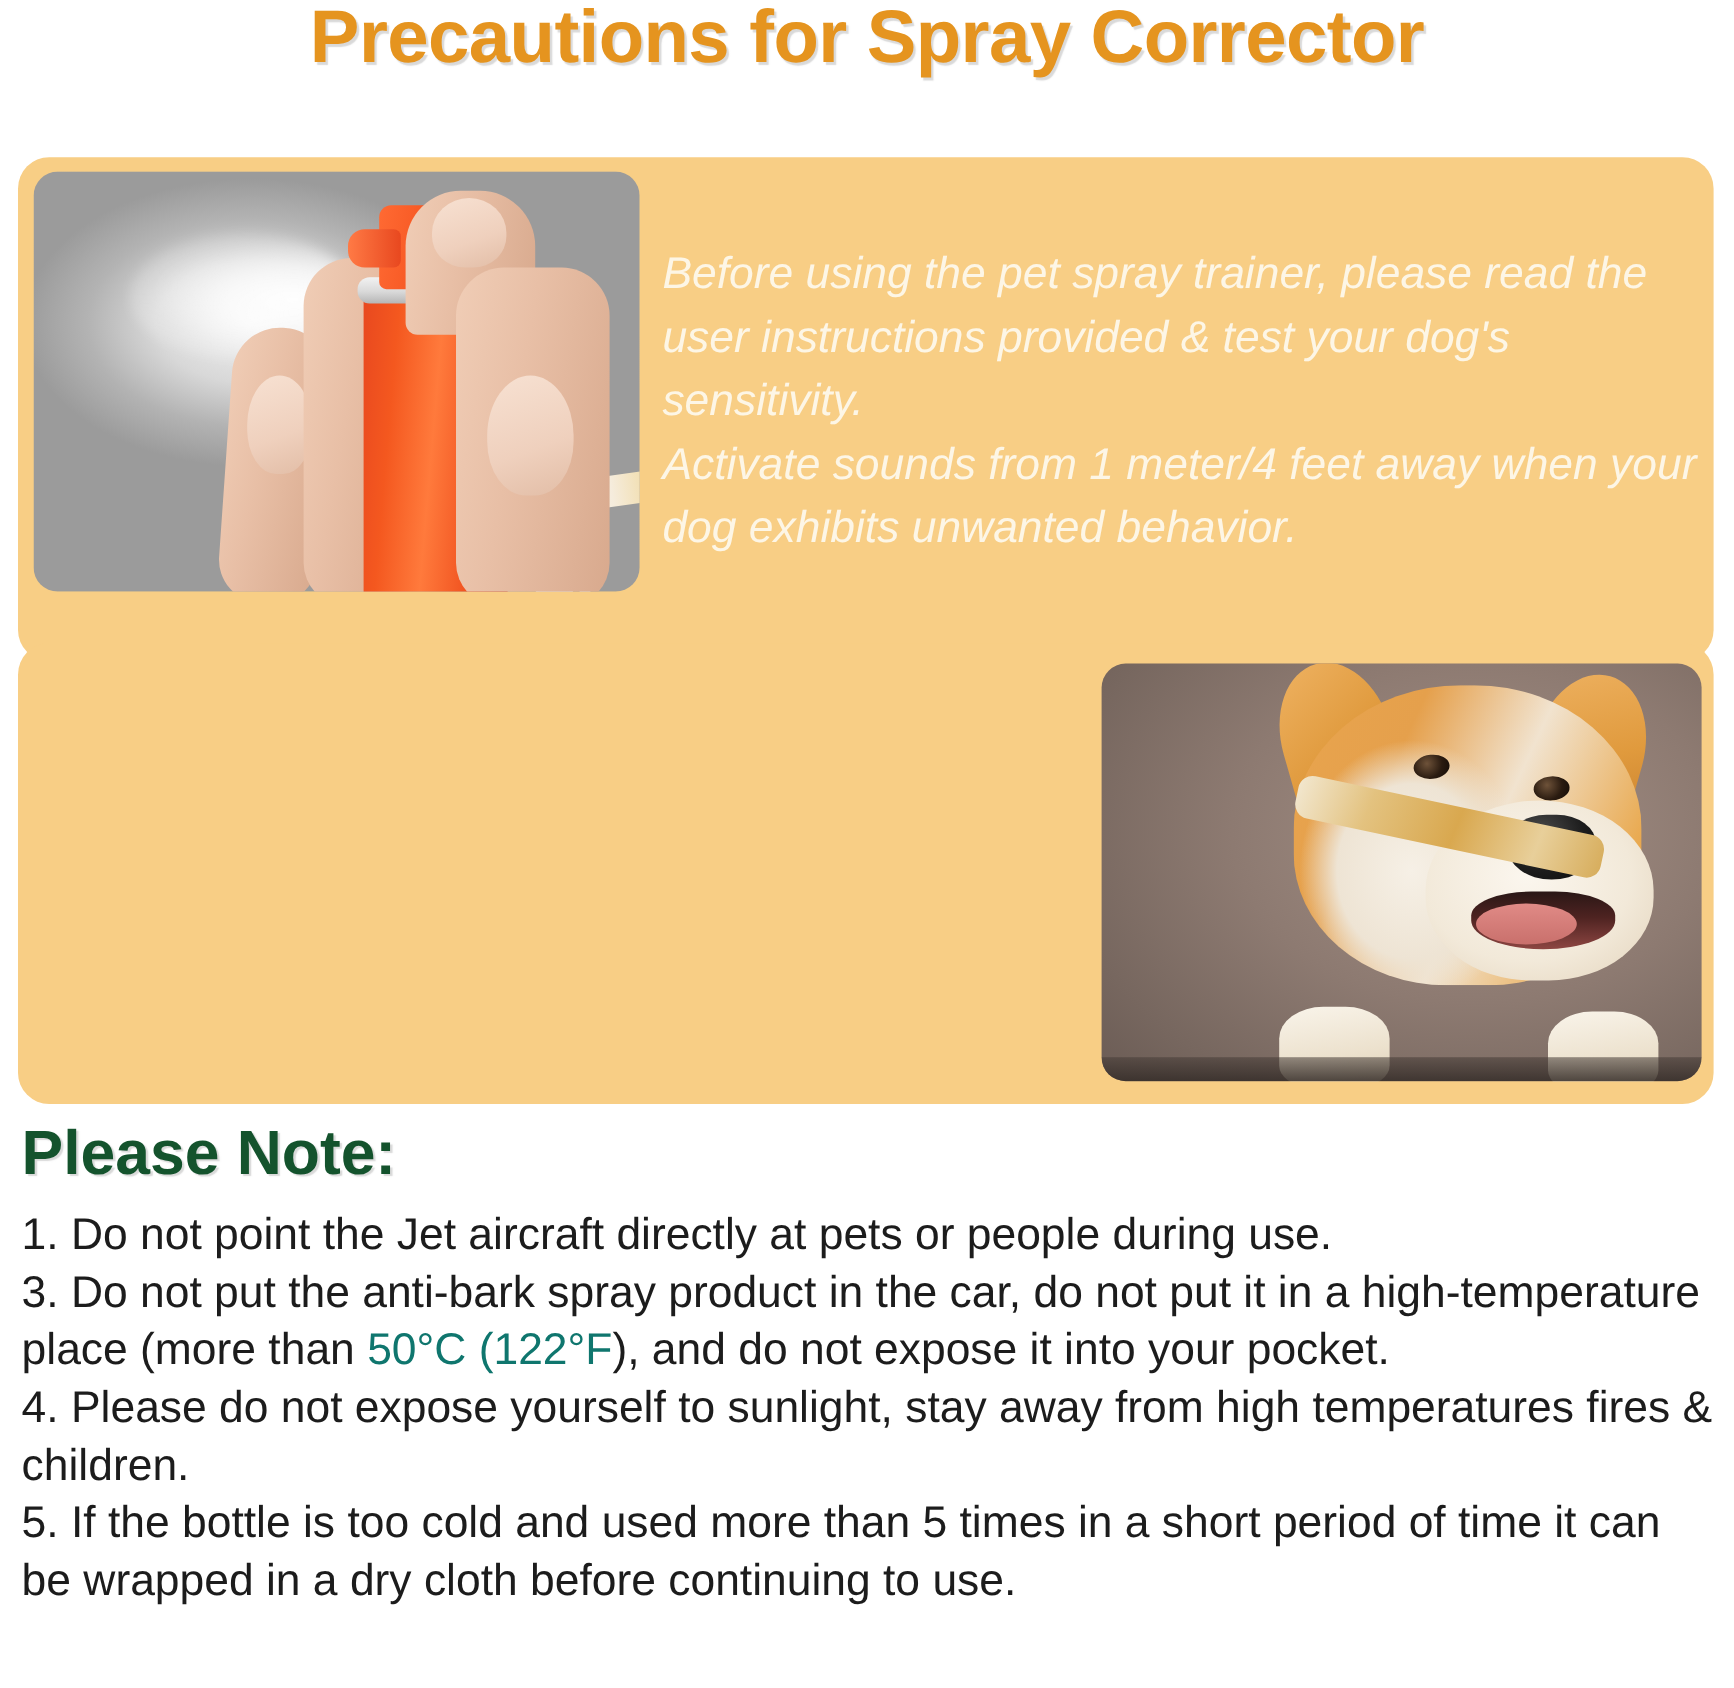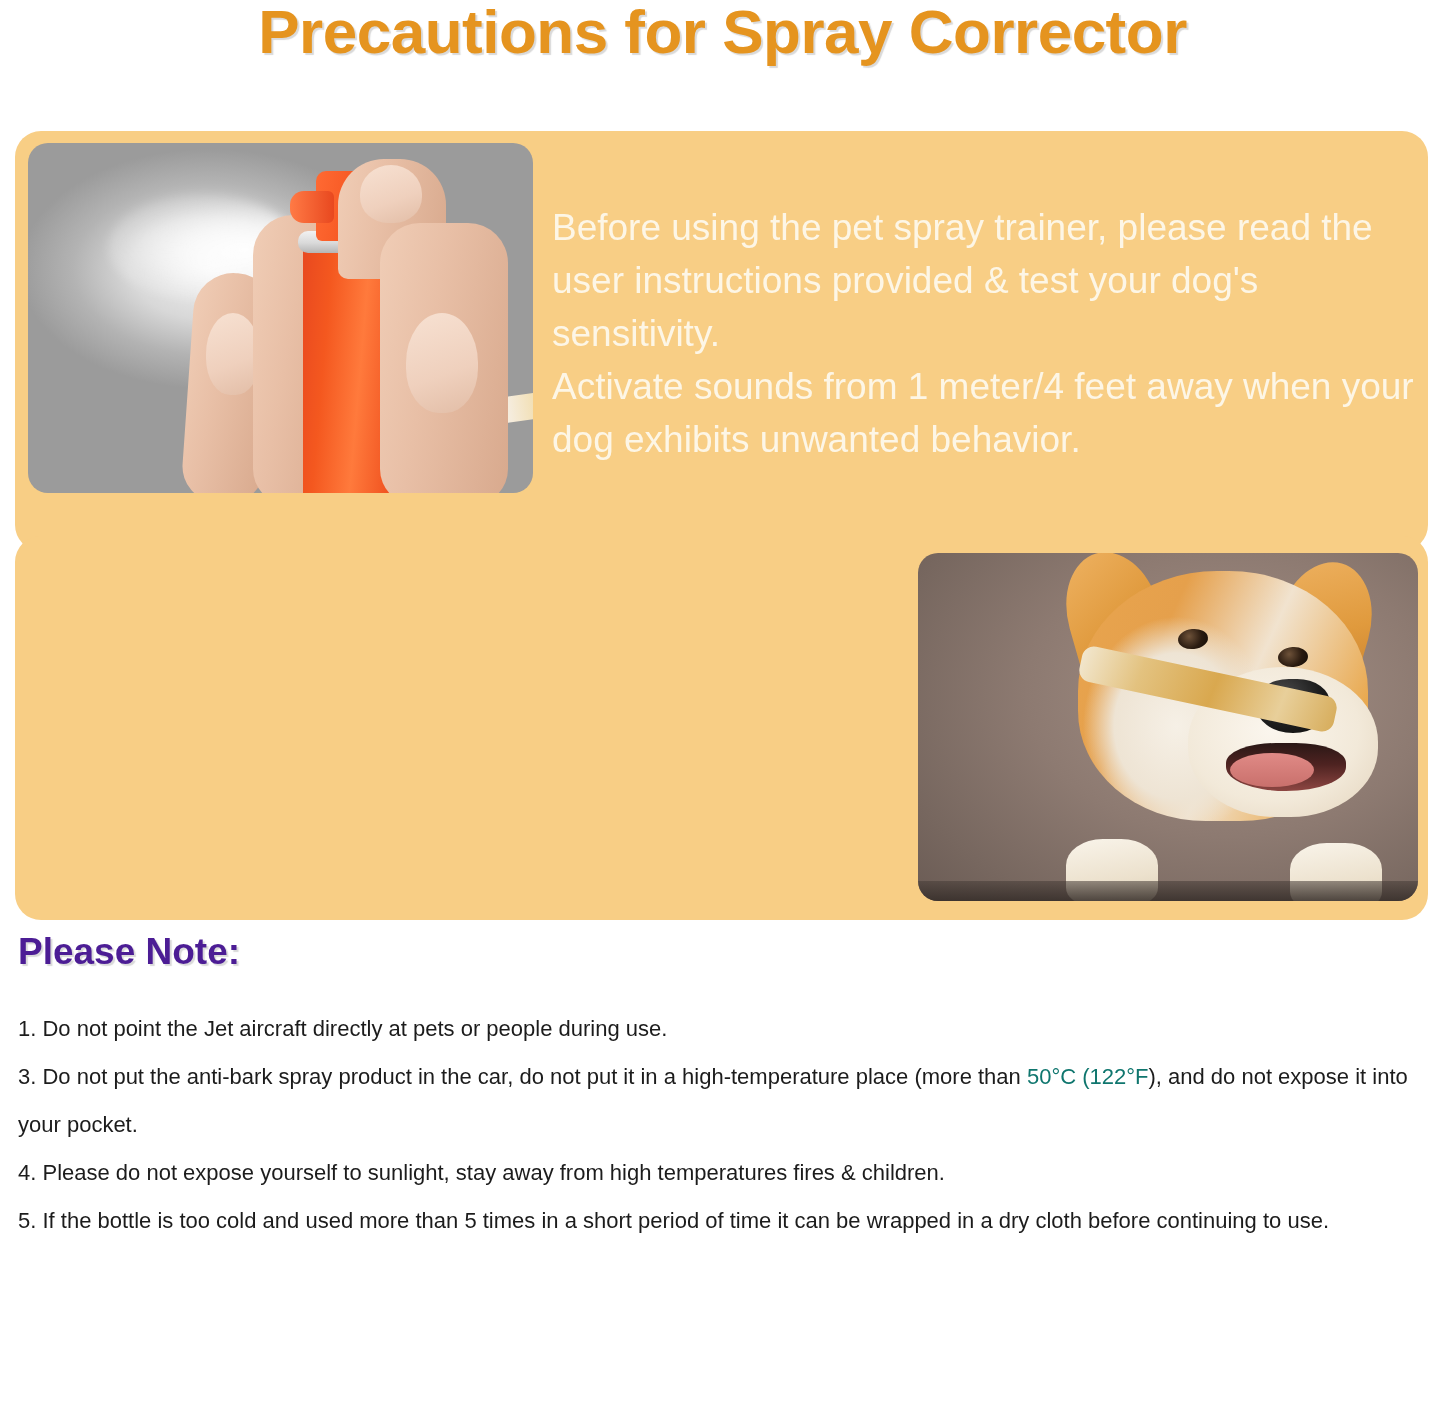--- a/index.html
+++ b/index.html
@@ -35,20 +35,21 @@
     position: absolute;
     background: #F8CE85;
     border-radius: 26px;
     box-sizing: border-box;
   }
   #card-one {
     left: 15px;
     top: 131px;
     width: 1413px;
     height: 420px;
+    font-style: italic;
   }
   #card-two {
     left: 15px;
     top: 536px;
     width: 1413px;
     height: 384px;
   }
 
   
   .photo {
@@ -264,31 +265,31 @@
     left: 16px;
     top: 95px;
     width: 870px;
   }
 
   
   .note-heading {
     position: absolute;
     left: 18px;
     top: 931px;
-    font-size: 37px;
+    font-size: 52px;
     font-weight: bold;
-    color: #4c1d95;
+    color: #14532d;
     text-shadow: 2px 2px 1px rgba(180,180,180,0.5);
   }
   .note-list {
     position: absolute;
     left: 18px;
     top: 1005px;
     width: 1412px;
-    font-size: 22px;
+    font-size: 37px;
     line-height: 48px;
     color: #1c1c1c;
   }
   .note-item {
     white-space: pre-line;
   }
   .hot {
     color: #0f766e;
   }
 </style>

